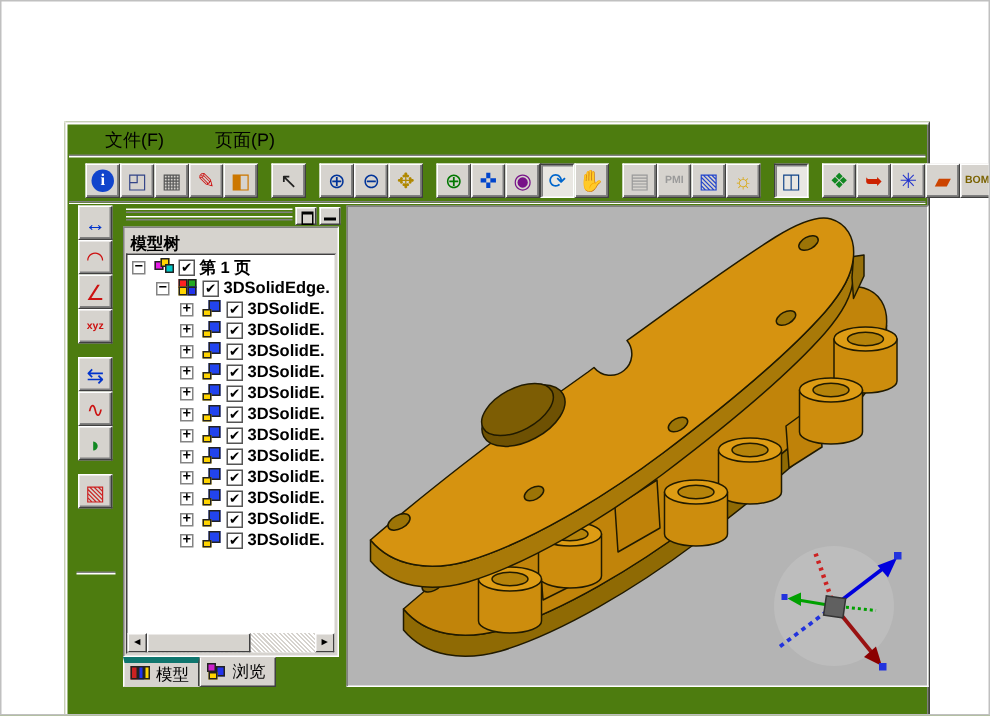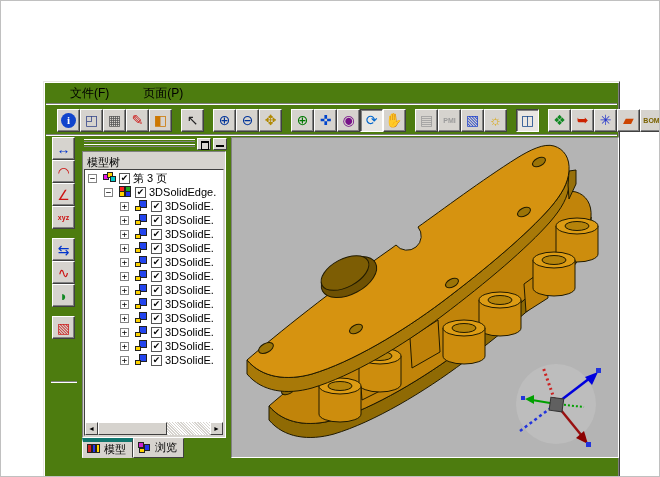--- a/index.html
+++ b/index.html
@@ -63,21 +63,21 @@
     cursor:pointer; }
   .panel-btn.restore { right:16px; }
   .panel-btn.minimize { right:0; }
   .panel-btn.restore::after { content:""; position:absolute; left:3px; top:2px;
     width:6px; height:6px; border:1px solid #000; border-top-width:2px; }
   .panel-btn.minimize::after { content:""; position:absolute; left:2px; bottom:2px;
     width:8px; height:2px; background:#000; }
   .panel-frame { position:absolute; left:0; right:3px; top:14px; bottom:20px;
     border-top:1px solid #808080; border-left:1px solid #808080;
     border-right:1px solid #ffffff; border-bottom:1px solid #ffffff;
-    background:#d6d3ce; padding:1px; }
+    background:#d6d3ce; padding:1px;font-weight:bold; }
   .panel-caption { height:16px; font-size:11px; padding:2px 0 0 3px; color:#000; }
   .tree-area { position:absolute; left:1px; right:1px; top:17px; bottom:1px;
     background:#ffffff;
     border-top:1px solid #404040; border-left:1px solid #404040;
     border-right:1px solid #d6d3ce; border-bottom:1px solid #d6d3ce;
     overflow:hidden; }
   .tree-rows { position:absolute; left:0; top:1px; right:0; bottom:14px; overflow:hidden; }
   .tree-row { display:flex; align-items:center; height:14px; white-space:nowrap; }
   .expander { width:9px; height:9px; background:#fff; border:1px solid #848484;
     font-size:9px; line-height:7px; text-align:center; color:#000;
@@ -280,21 +280,21 @@
         <div class="tree-rows" id="tree-rows">
             <div class="tree-row" style="padding-left: 3px;">
               <span class="expander">−</span>
               <span class="dash"></span>
               <span class="cube-icon">
                 <i style="left: 0px; top: 2px; width: 6px; height: 6px; background: rgb(232, 24, 232);"></i>
                 <i style="left: 4px; top: 0px; width: 6px; height: 6px; background: rgb(255, 212, 0);"></i>
                 <i style="left: 7px; top: 4px; width: 6px; height: 6px; background: rgb(0, 200, 200);"></i>
               </span>
               <span class="checkbox">✔</span>
-              <span class="tree-label">第 3 页</span>
+              <span class="tree-label">第 1 页</span>
             </div>
             <div class="tree-row" style="padding-left: 19px;">
               <span class="expander">−</span>
               <span class="dash"></span>
               <span class="cube-icon">
                 <i style="left: 0px; top: 0px; width: 6px; height: 6px; background: rgb(255, 34, 34);"></i>
                 <i style="left: 6px; top: 0px; width: 6px; height: 6px; background: rgb(34, 170, 34);"></i>
                 <i style="left: 0px; top: 5px; width: 6px; height: 6px; background: rgb(255, 212, 0);"></i>
                 <i style="left: 6px; top: 5px; width: 6px; height: 6px; background: rgb(34, 51, 238);"></i>
               </span>

